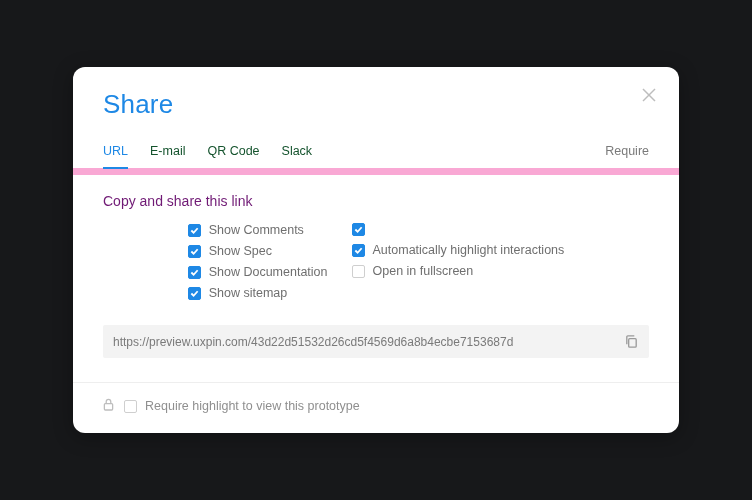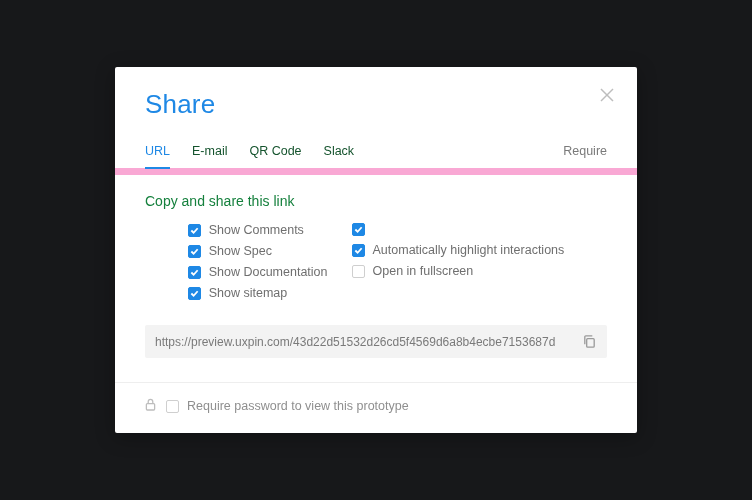--- a/index.html
+++ b/index.html
@@ -8,22 +8,22 @@
     width: 752px;
     height: 500px;
     font-family: -apple-system, BlinkMacSystemFont, "Segoe UI", Helvetica, Arial, sans-serif;
     display: flex;
     align-items: center;
     justify-content: center;
     overflow: hidden;
   }
   .modal {
     background: #fff;
-    width: 522px;
-    border-radius: 2px;
+    width: 606px;
+    border-radius: 12px;
     box-shadow: 0 4px 20px rgba(0,0,0,.3);
     position: relative;
   }
   .modal-header {
     padding: 22px 30px 0 30px;
     position: relative;
   }
   .title {
     font-size: 26px;
     font-weight: 400;
@@ -68,21 +68,21 @@
     font-size: 12.5px;
     color: #7a7a7a;
     padding-bottom: 10px;
     cursor: pointer;
   }
   .body {
     padding: 18px 30px 24px 30px;
   }
   .subtitle {
     font-size: 14px;
-    color: #15803d;
+    color: #701a75;
     margin-bottom: 14px;
   }
   .options {
     display: flex;
     gap: 24px;
     margin-bottom: 18px;
     justify-content: center;
   }
   .col { flex: 0 0 auto; }
   .opt {
@@ -249,17 +249,17 @@
 
   <div class="footer">
     <span class="lock-icon">
       <svg viewBox="0 0 12 14">
         <rect x="1.5" y="6" width="9" height="7" rx="1"></rect>
         <path d="M3.5,6 V4 a2.5 2.5 0 0 1 5,0 V6"></path>
       </svg>
     </span>
     <label class="opt" style="margin-bottom:0">
       <span class="cb unchecked"></span>
-      <span class="footer-label">Require password to view this prototype</span>
+      <span class="footer-label">Require highlight to view this prototype</span>
     </label>
   </div>
 
 </div>
 
 </body></html>

